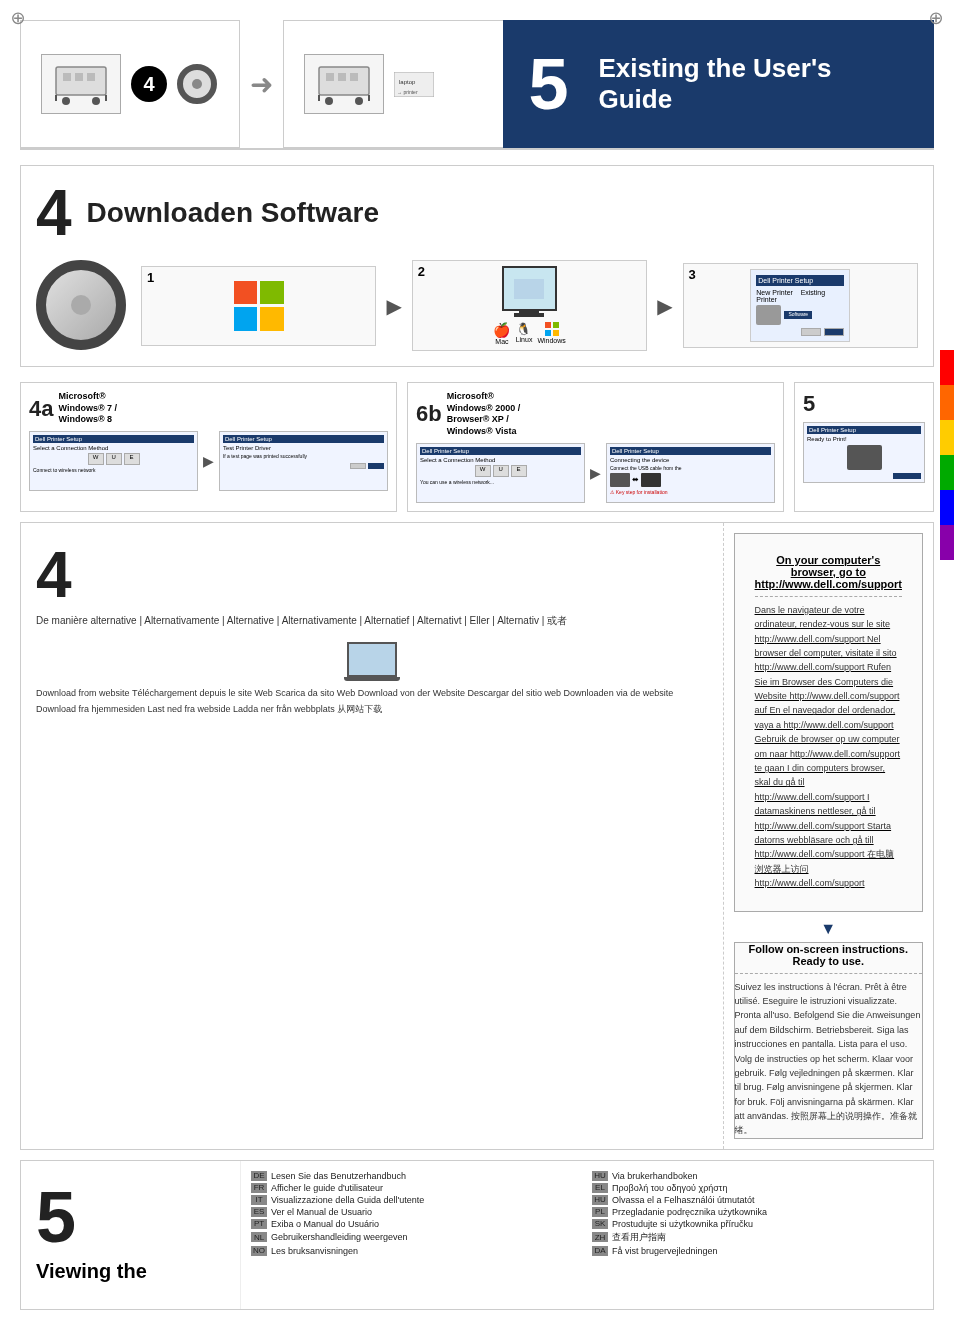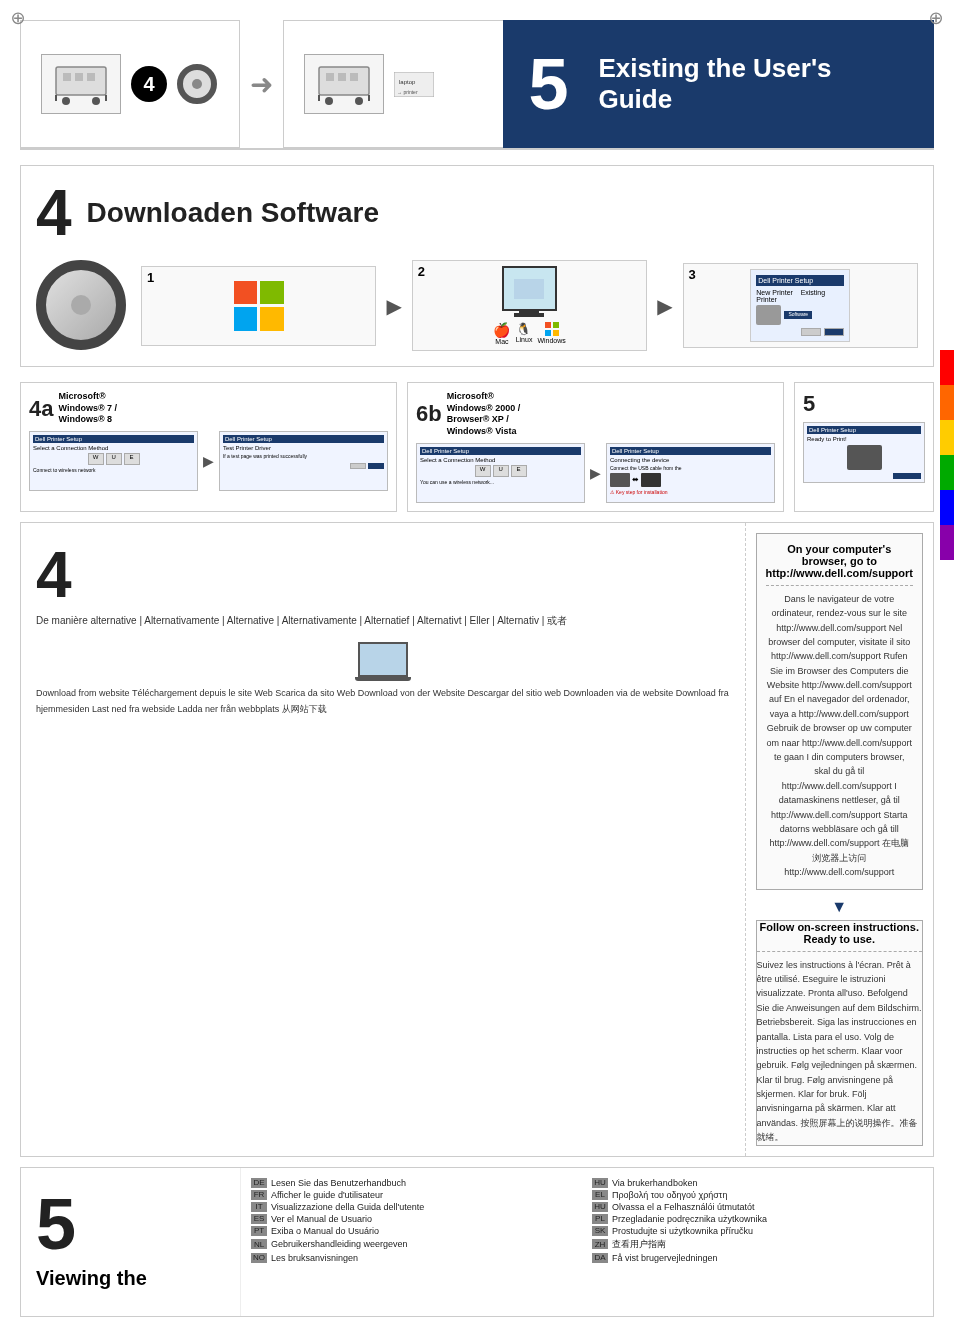--- a/index.html
+++ b/index.html
@@ -327,23 +327,24 @@
       font-size: 10px;
       line-height: 1.8;
       color: #333;
     }
     .alt-right {
       flex: 1;
       padding: 10px;
     }
     .browser-box {
       border: 1px solid #aaa;
-      padding: 9px;
+      padding: 20px;
       margin-bottom: 8px;
       background: #fafafa;
+      text-decoration: underline;
     }
     .browser-box-title {
       font-size: 11px;
       font-weight: bold;
       text-align: center;
       margin-bottom: 6px;
     }
     .browser-langs {
       font-size: 9px;
       line-height: 1.6;
@@ -710,21 +711,21 @@
 Downloaden via de website
 Download fra hjemmesiden
 Last ned fra webside
 Ladda ner från webbplats
 从网站下载</div>
   </div>
   <div class="alt-right">
     <div class="browser-box">
       <div class="browser-box-title">On your computer's browser, go to http://www.dell.com/support</div>
       <hr class="dashed-divider">
-      <div class="browser-langs" id="browser-text-el" style="font-size: 9px; line-height: 1.6; text-align: center;">Dans le navigateur de votre ordinateur, rendez-vous sur le site http://www.dell.com/support
+      <div class="browser-langs" id="browser-text-el" style="font-size: 9px; line-height: 1.6;">Dans le navigateur de votre ordinateur, rendez-vous sur le site http://www.dell.com/support
 Nel browser del computer, visitate il sito http://www.dell.com/support
 Rufen Sie im Browser des Computers die Website http://www.dell.com/support auf
 En el navegador del ordenador, vaya a http://www.dell.com/support
 Gebruik de browser op uw computer om naar http://www.dell.com/support te gaan
 I din computers browser, skal du gå til http://www.dell.com/support
 I datamaskinens nettleser, gå til http://www.dell.com/support
 Starta datorns webbläsare och gå till http://www.dell.com/support
 在电脑浏览器上访问http://www.dell.com/support</div>
     </div>
     <div style="text-align:center;margin:4px 0;font-size:16px;color:#1a3a6b;">▼</div>

